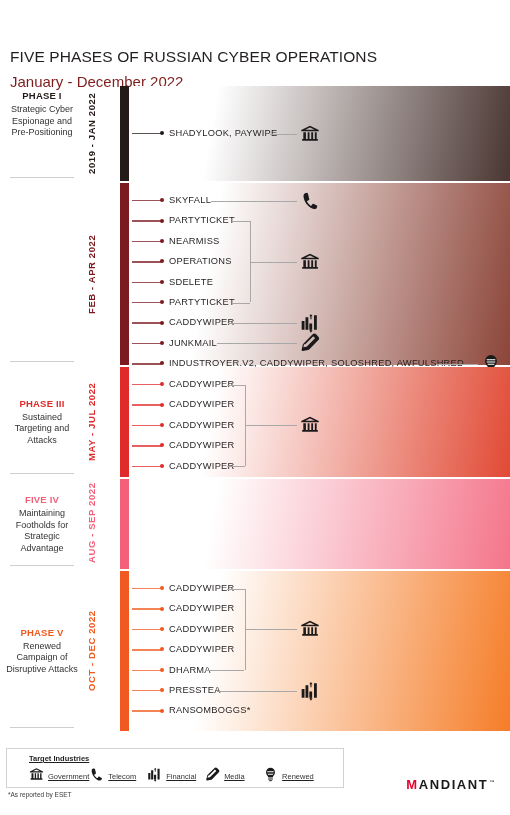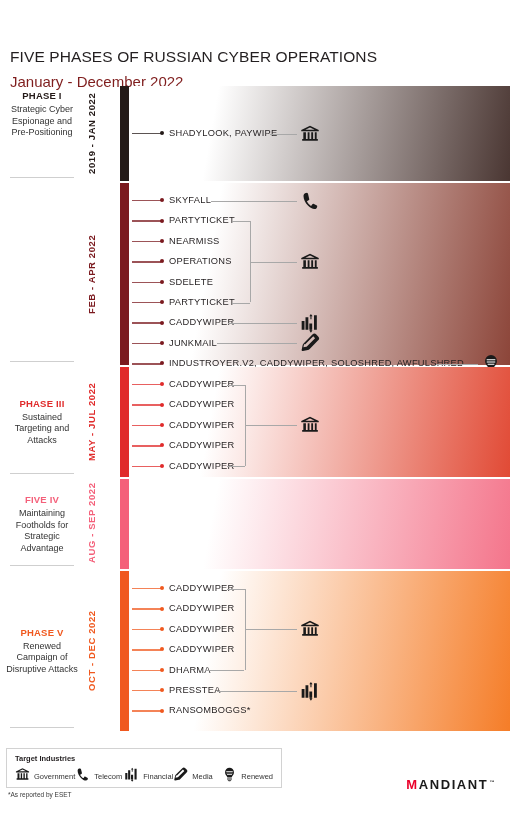--- a/index.html
+++ b/index.html
@@ -82,23 +82,24 @@
 
   
   .conn-h { position: absolute; height: 1px; background: #a8a8a8; }
   .conn-v { position: absolute; width: 1px; background: #a8a8a8; }
   .icon-slot { position: absolute; width: 20px; height: 20px; }
   .icon-slot svg { display: block; width: 20px; height: 20px; }
 
   
   #legend {
     position: absolute; left: 6px; top: 748px;
-    width: 276px; height: 40px;
+    width: 338px; height: 40px;
     border: 1px solid #d2d2d2; background: #fff;
-    padding: 5px 8px;
+    padding: 5px 22px;
+    text-decoration: underline;
   }
   #legend-title { font-size: 7.5px; font-weight: bold; color: #231f20; }
   #legend-items { display: flex; align-items: center; margin-top: 4px; gap: 0px; }
   .legend-item { display: flex; align-items: center; width: 66px; }
   .legend-item svg { width: 15px; height: 15px; flex: none; }
   .legend-label { font-size: 7.5px; color: #333; margin-left: 4px; white-space: nowrap; }
   #footnote {
     position: absolute; left: 8px; top: 791px;
     font-size: 6.5px; color: #3a3a3a;
   }

